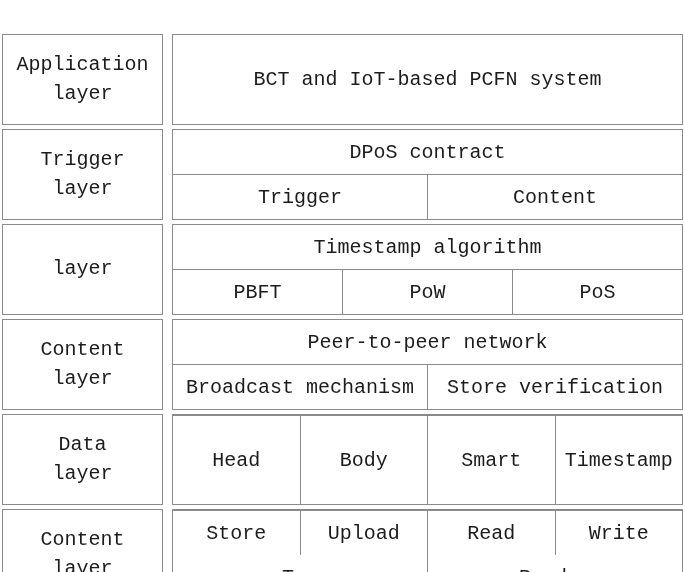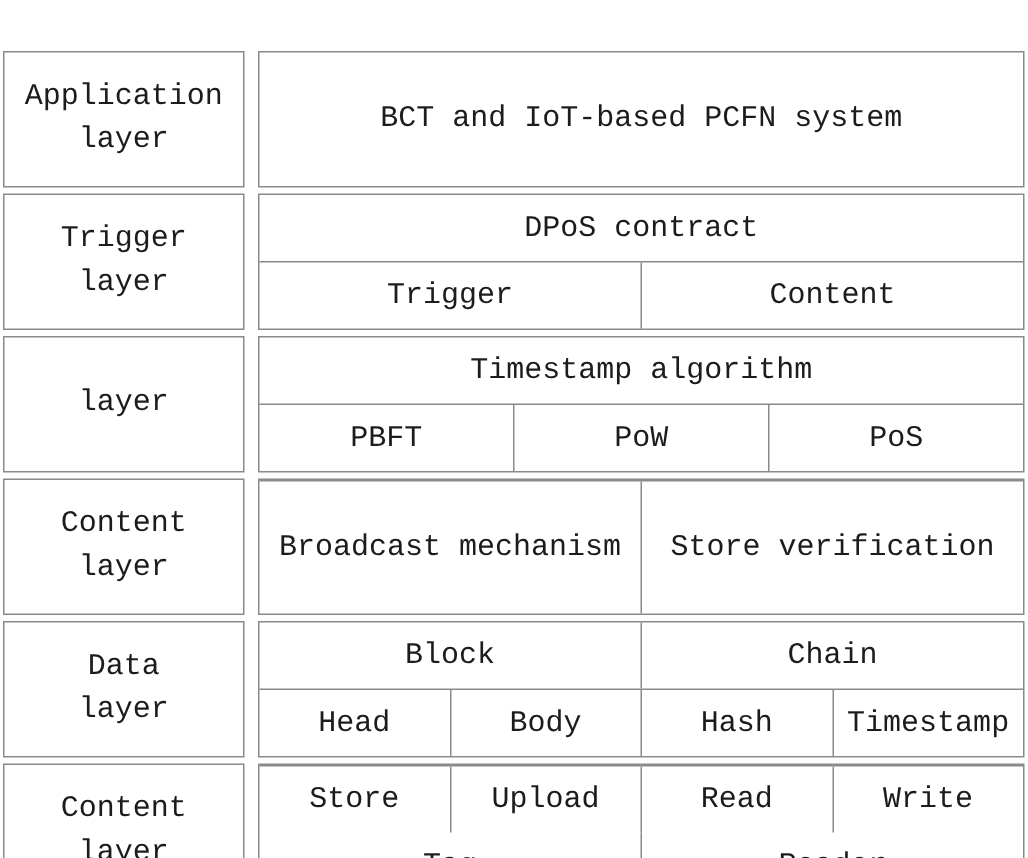--- a/index.html
+++ b/index.html
@@ -127,43 +127,42 @@
     </div>
 
     <div class="layer-row">
       <div class="label-box">
         <div>
           <div>Content</div>
           <div>layer</div>
         </div>
       </div>
       <div class="content-box">
+        <div class="subrow top">
+          <div class="cell">Peer-to-peer network</div>
+        </div>
         <div class="subrow bottom">
           <div class="cell">Broadcast mechanism</div>
           <div class="cell">Store verification</div>
         </div>
       </div>
     </div>
 
     <div class="layer-row">
       <div class="label-box">
         <div>
           <div>Data</div>
           <div>layer</div>
         </div>
       </div>
       <div class="content-box">
-        <div class="subrow top">
-          <div class="cell">Block</div>
-          <div class="cell">Chain</div>
-        </div>
         <div class="subrow bottom">
           <div class="cell">Head</div>
           <div class="cell">Body</div>
-          <div class="cell">Hash</div>
+          <div class="cell">Smart</div>
           <div class="cell">Timestamp</div>
         </div>
       </div>
     </div>
 
     <div class="layer-row">
       <div class="label-box">
         <div>
           <div>Content</div>
           <div>layer</div>

